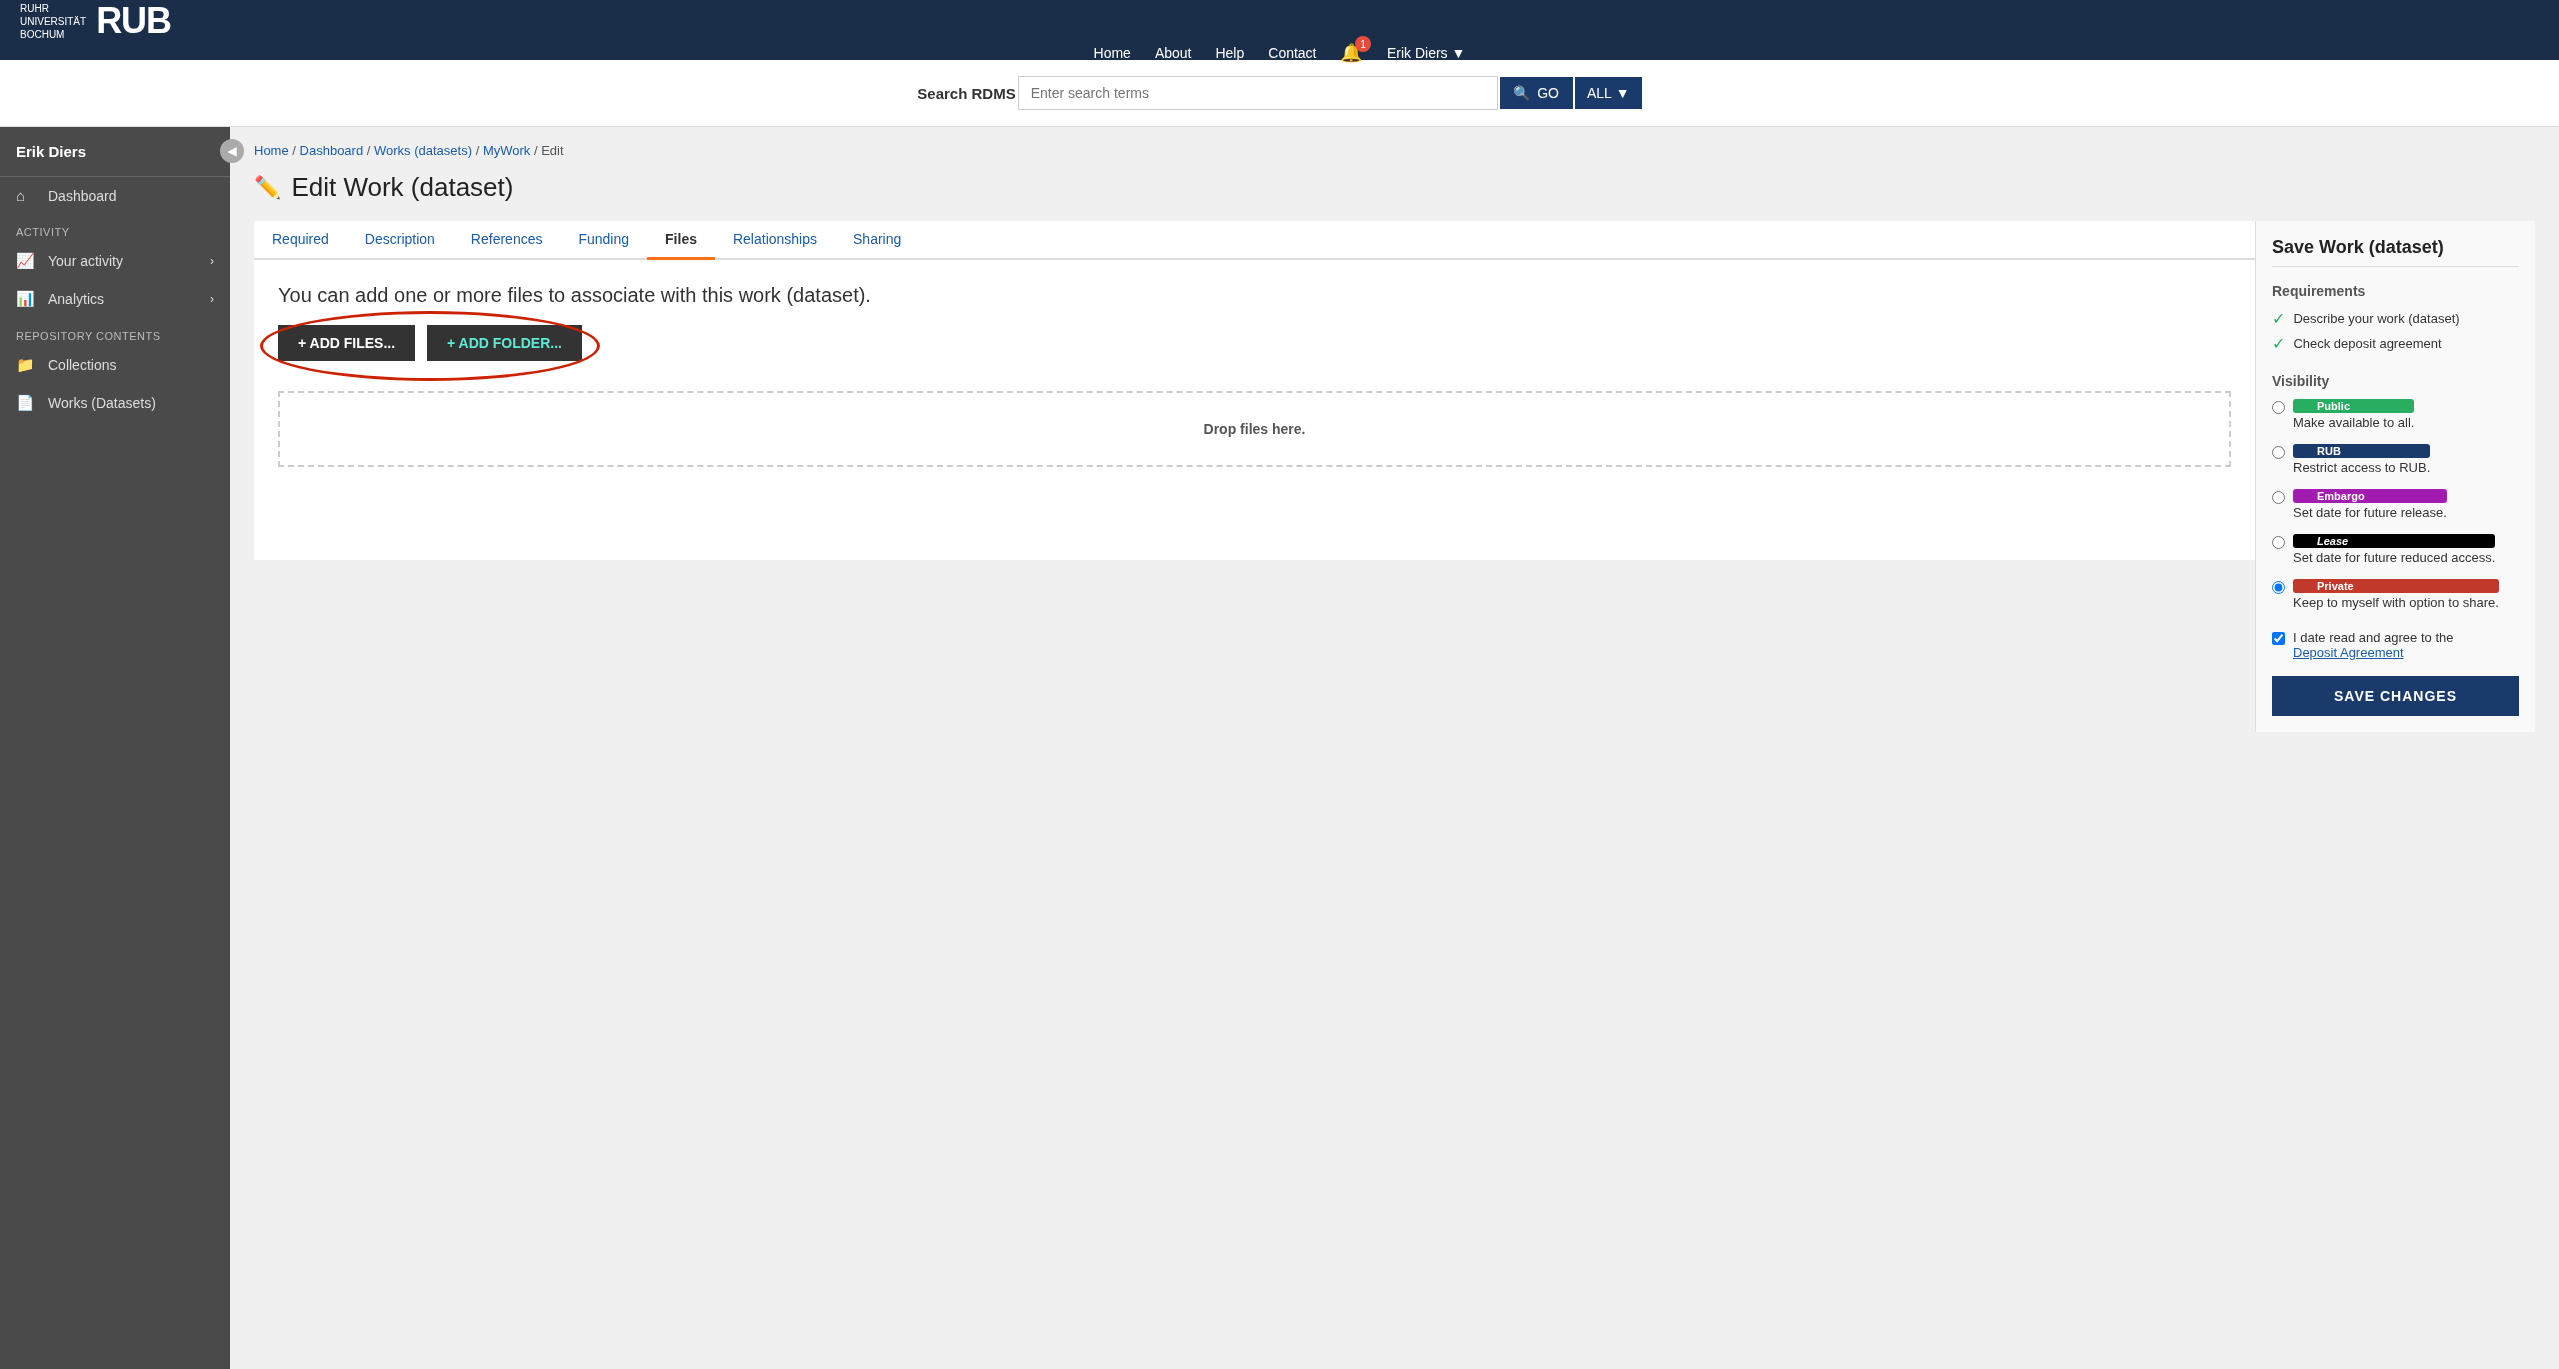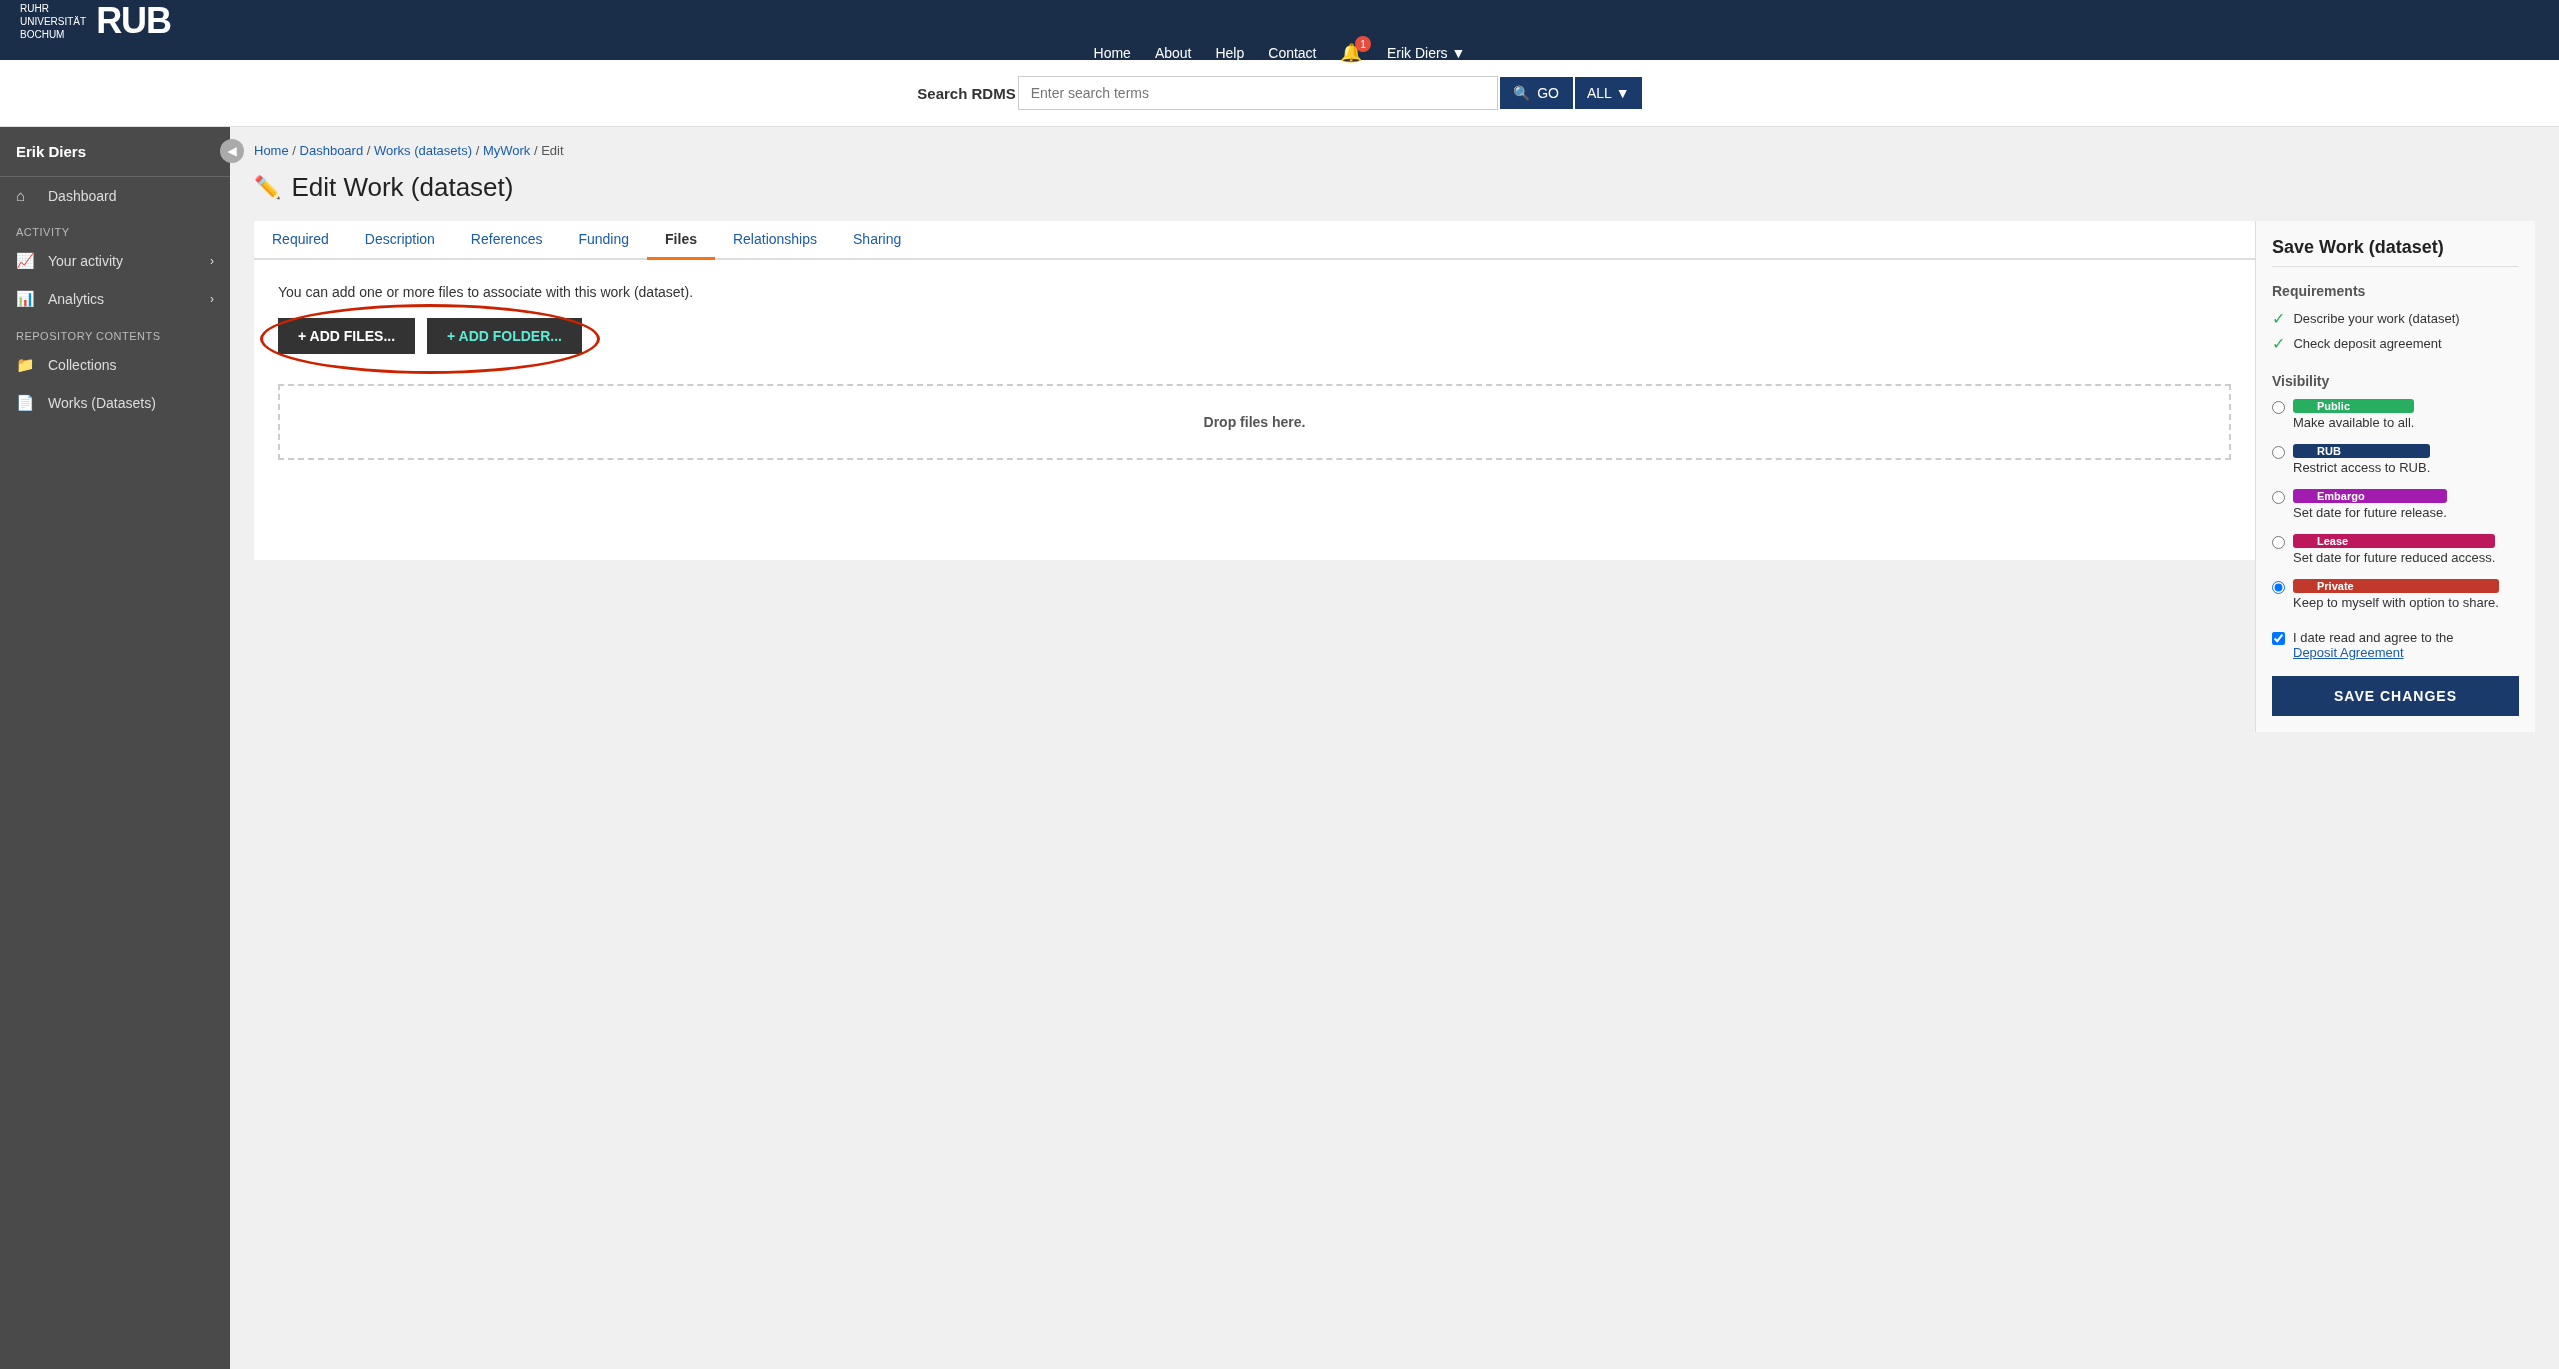--- a/index.html
+++ b/index.html
@@ -231,21 +231,21 @@
 
     
     .main-panel {
       background: white;
       padding: 24px;
       min-height: 300px;
     }
     .main-panel p {
       margin-bottom: 18px;
       color: #333;
-      font-size: 14px;
+      font-size: 20px;
     }
 
     
     .add-files-btn {
       background: #333;
       color: white;
       border: none;
       padding: 10px 20px;
       font-size: 14px;
       cursor: pointer;
@@ -338,21 +338,21 @@
       display: inline-block;
       padding: 1px 24px;
       border-radius: 3px;
       color: white;
       font-size: 11px;
       font-weight: bold;
     }
     .vis-badge.public { background: #27ae60; }
     .vis-badge.rub { background: #1a3a6b; }
     .vis-badge.embargo { background: #a21caf; }
-    .vis-badge.lease { background: #be185d; }
+    .vis-badge.lease { background: #000000; font-style: italic; }
     .vis-badge.private { background: #c0392b; }
 
     .agreement-section {
       margin-top: 20px;
       display: flex;
       align-items: flex-start;
       gap: 8px;
       font-size: 13px;
     }
     .agreement-section input[type="checkbox"] { margin-top: 2px; cursor: pointer; }

